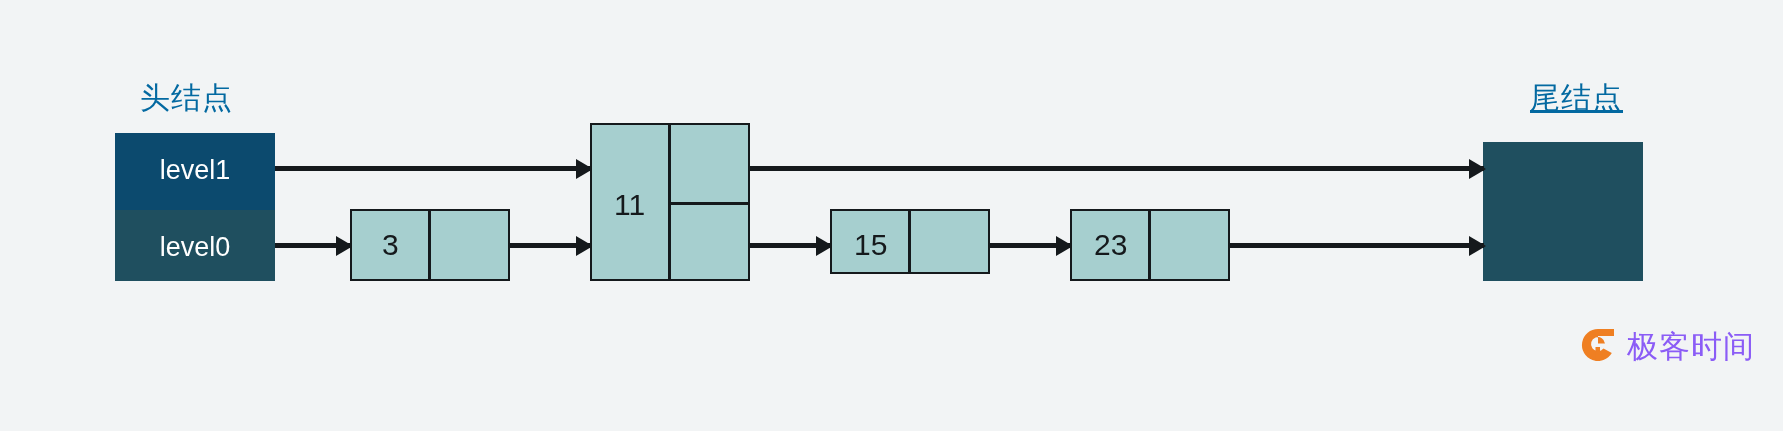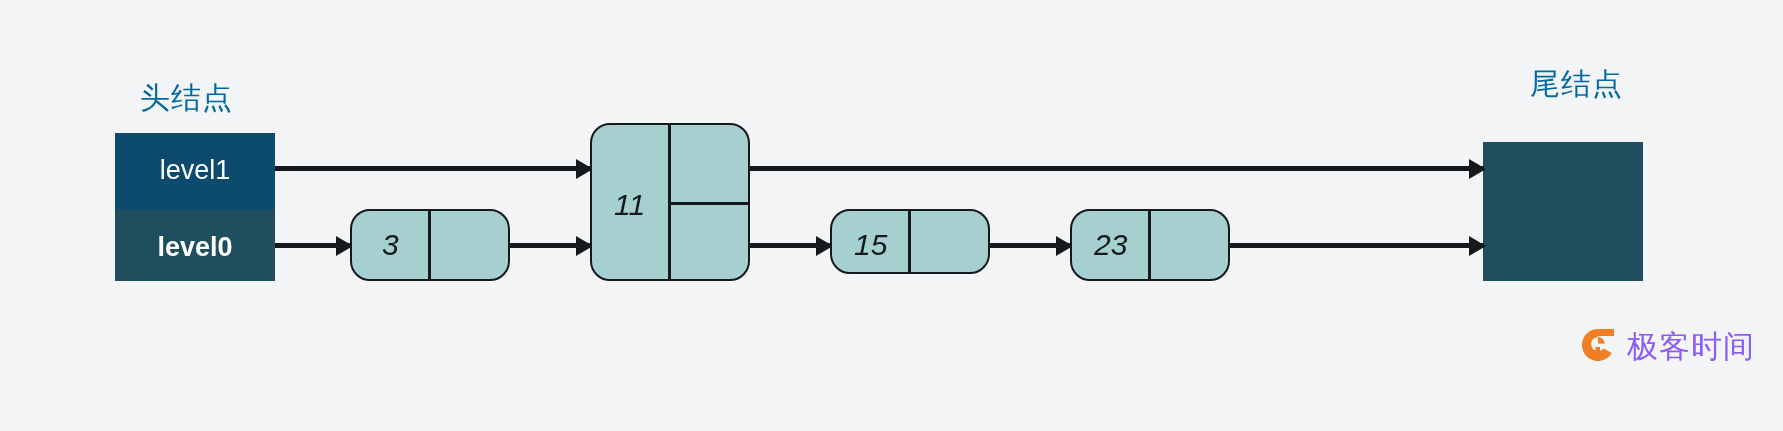--- a/index.html
+++ b/index.html
@@ -23,21 +23,21 @@
   
   .cap {
     position: absolute;
     font-size: 30px;
     color: #0369a1;
     letter-spacing: 1px;
     white-space: nowrap;
     font-family: "Liberation Sans", "DejaVu Sans", sans-serif;
   }
   #cap-head { left: 140px; top: 78px; }
-  #cap-tail { left: 1530px; top: 64px; }
+  #cap-tail { left: 1530px; top: 78px; text-decoration: underline; }
 
   
   .sentinel {
     position: absolute;
     background: #1f4f5f;
     box-sizing: border-box;
   }
   .sentinel-label {
     position: absolute;
     width: 100%;
@@ -51,35 +51,34 @@
   #head-node { left: 115px; top: 133px; width: 160px; height: 148px; background: transparent; }
   #head-cell-1 {
     position: absolute; left: 0; top: 0; width: 160px; height: 89px;
     background: #0c4a6e;
   }
   #head-cell-0 {
     position: absolute; left: 0; top: 77px; width: 160px; height: 71px;
     background: #1f4f5f;
   }
   #head-cell-1 .sentinel-label { top: 22px; }
-  #head-cell-0 .sentinel-label { top: 22px; font-weight: bold; }
+  #head-cell-0 .sentinel-label { top: 22px; }
 
   #tail-node {
     left: 1483px; top: 142px; width: 160px; height: 139px;
     background: #1f4f5f;
   }
 
   
   .node {
     position: absolute;
     background: #a6cfcf;
     border: 2.5px solid #15191c;
-    border-radius: 20px;
+    border-radius: 0;
     box-sizing: border-box;
-    font-style: italic;
   }
   .node .key {
     position: absolute;
     color: #15191c;
     font-size: 30px;
     font-family: "Liberation Sans", "DejaVu Sans", sans-serif;
     white-space: nowrap;
   }
   .vdiv {
     position: absolute;

